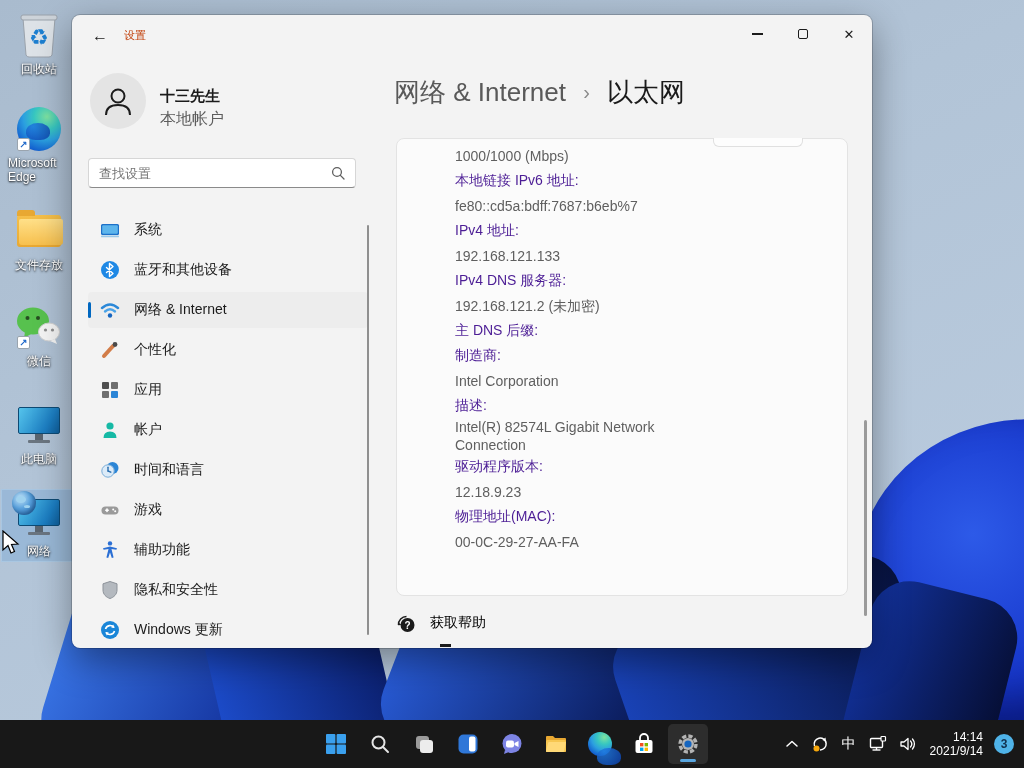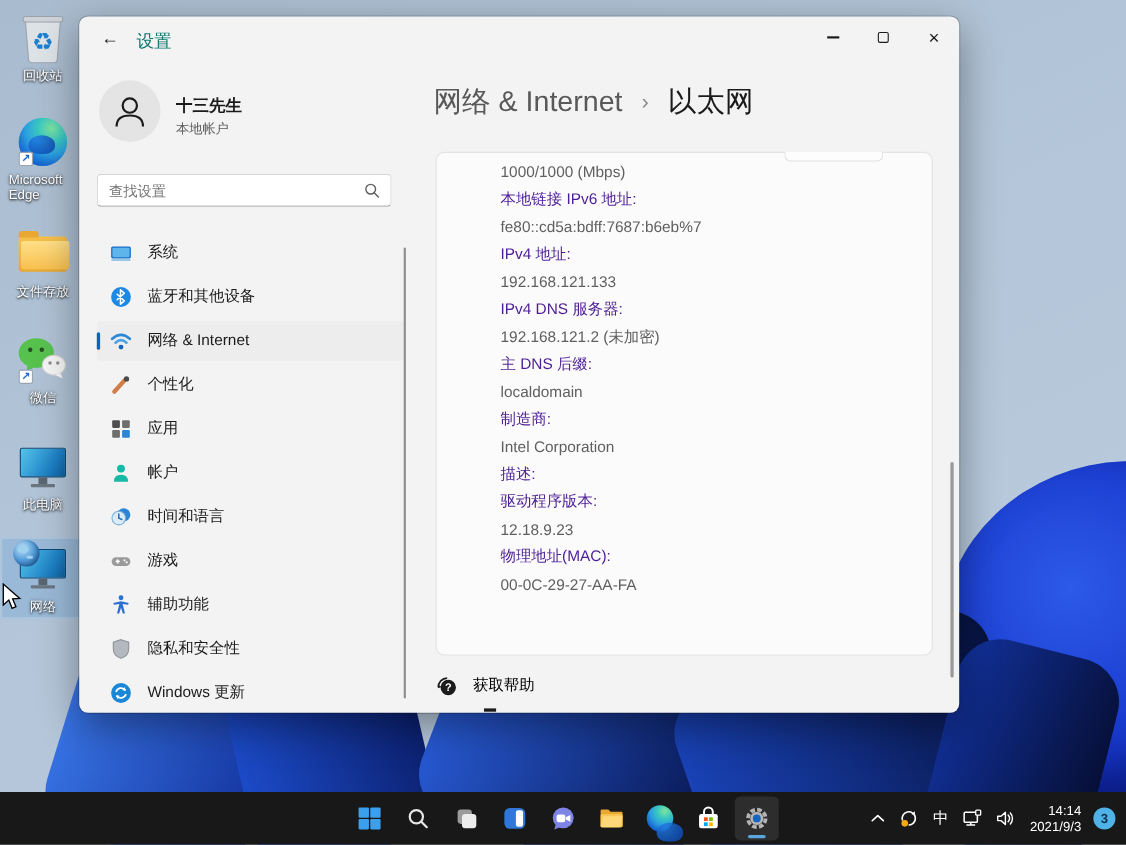--- a/index.html
+++ b/index.html
@@ -54,32 +54,32 @@
     background:#9fd2ef; box-shadow:6px 7px 0 -2px #9fd2ef; }
   .cursor { position:absolute; left:0; top:530px; z-index:60; }
 
   
   .win { position:absolute; left:72px; top:15px; width:800px; height:633px;
     background:#f3f3f3; border-radius:8px; box-shadow:0 12px 36px rgba(0,0,0,.38), 0 0 0 1px rgba(0,0,0,.18);
     overflow:hidden; z-index:10; }
   .titlebar { position:absolute; left:0; top:0; width:100%; height:40px; }
   .back-btn { position:absolute; left:14px; top:10px; width:28px; height:22px; font-size:16px;
     color:#1b1b1b; text-align:center; line-height:22px; border-radius:4px; }
-  .win-title { position:absolute; left:52px; top:13px; font-size:16px; color:#0f766e; }
+  .win-title { position:absolute; left:52px; top:13px; font-size:11px; color:#c2410c; }
   .caption { position:absolute; right:0; top:0; display:flex; }
   .cap-btn { width:46px; height:38px; display:flex; align-items:center; justify-content:center; color:#1b1b1b; }
   .glyph-min { width:11px; height:1.4px; background:#1b1b1b; }
   .glyph-max { width:10px; height:10px; border:1.2px solid #1b1b1b; border-radius:2px; }
   .glyph-close { font-size:13px; line-height:13px; }
 
   
   .avatar { position:absolute; left:18px; top:58px; width:56px; height:56px; border-radius:50%;
     background:#e4e4e4; display:flex; align-items:center; justify-content:center; }
   .uname { position:absolute; left:88px; top:72px; font-size:15px; font-weight:bold; color:#1b1b1b; }
-  .utype { position:absolute; left:88px; top:94px; font-size:12px; color:#5d5d5d; }
+  .utype { position:absolute; left:88px; top:94px; font-size:16px; color:#5d5d5d; }
   .searchbox { position:absolute; left:16px; top:143px; width:268px; height:30px; background:#fff;
     border:1px solid #d6d6d6; border-bottom:1.5px solid #8a8a8a; border-radius:4px;
     display:flex; align-items:center; }
   .searchbox input { flex:1; border:none; outline:none; background:transparent; font-size:13px;
     padding:0 8px 0 10px; color:#000000; font-family:inherit; }
   .searchbox input::placeholder { color:#767676; }
   .search-ic { margin-right:10px; display:flex; }
   .nav { position:absolute; left:16px; top:197px; width:280px; }
   .nav-item { position:relative; height:36px; margin-bottom:4px; display:flex; align-items:center;
     border-radius:4px; padding-left:12px;text-align:right; }
@@ -367,24 +367,24 @@
       <div class="partial-btn"></div>
       <div class="card-inner">
         <div class="row val">1000/1000 (Mbps)</div>
         <div class="row lbl">本地链接 IPv6 地址:</div>
         <div class="row val">fe80::cd5a:bdff:7687:b6eb%7</div>
         <div class="row lbl">IPv4 地址:</div>
         <div class="row val">192.168.121.133</div>
         <div class="row lbl">IPv4 DNS 服务器:</div>
         <div class="row val">192.168.121.2 (未加密)</div>
         <div class="row lbl">主 DNS 后缀:</div>
-        <div class="row val">localdomain</div>
         <div class="row lbl">制造商:</div>
         <div class="row val">Intel Corporation</div>
         <div class="row lbl">描述:</div>
+        <div class="row val" style="max-width:270px">Intel(R) 82574L Gigabit Network Connection</div>
         <div class="row lbl">驱动程序版本:</div>
         <div class="row val">12.18.9.23</div>
         <div class="row lbl">物理地址(MAC):</div>
         <div class="row val">00-0C-29-27-AA-FA</div>
       </div>
     </div>
     <div class="main-scroll"></div>
 
     <div class="help">
       <svg width="20" height="20" viewBox="0 0 20 20">
@@ -489,20 +489,20 @@
       <div class="tray-btn">
         <svg width="20" height="20" viewBox="0 0 20 20">
           <path d="M3 8 H6 L10 4.5 V15.5 L6 12 H3 Z" fill="none" stroke="#fff" stroke-width="1.3" stroke-linejoin="round"></path>
           <path d="M12.5 7 A4.5 4.5 0 0 1 12.5 13" fill="none" stroke="#fff" stroke-width="1.3" stroke-linecap="round"></path>
           <path d="M14.5 5 A7.5 7.5 0 0 1 14.5 15" fill="none" stroke="#fff" stroke-width="1.3" stroke-linecap="round"></path>
         </svg>
       </div>
       <div class="tray-btn clock">
         <div>
           <div>14:14</div>
-          <div>2021/9/3</div>
+          <div>2021/9/14</div>
         </div>
       </div>
       <div class="badge">3</div>
     </div>
   </div>
 
 </div>
 
 </body></html>

